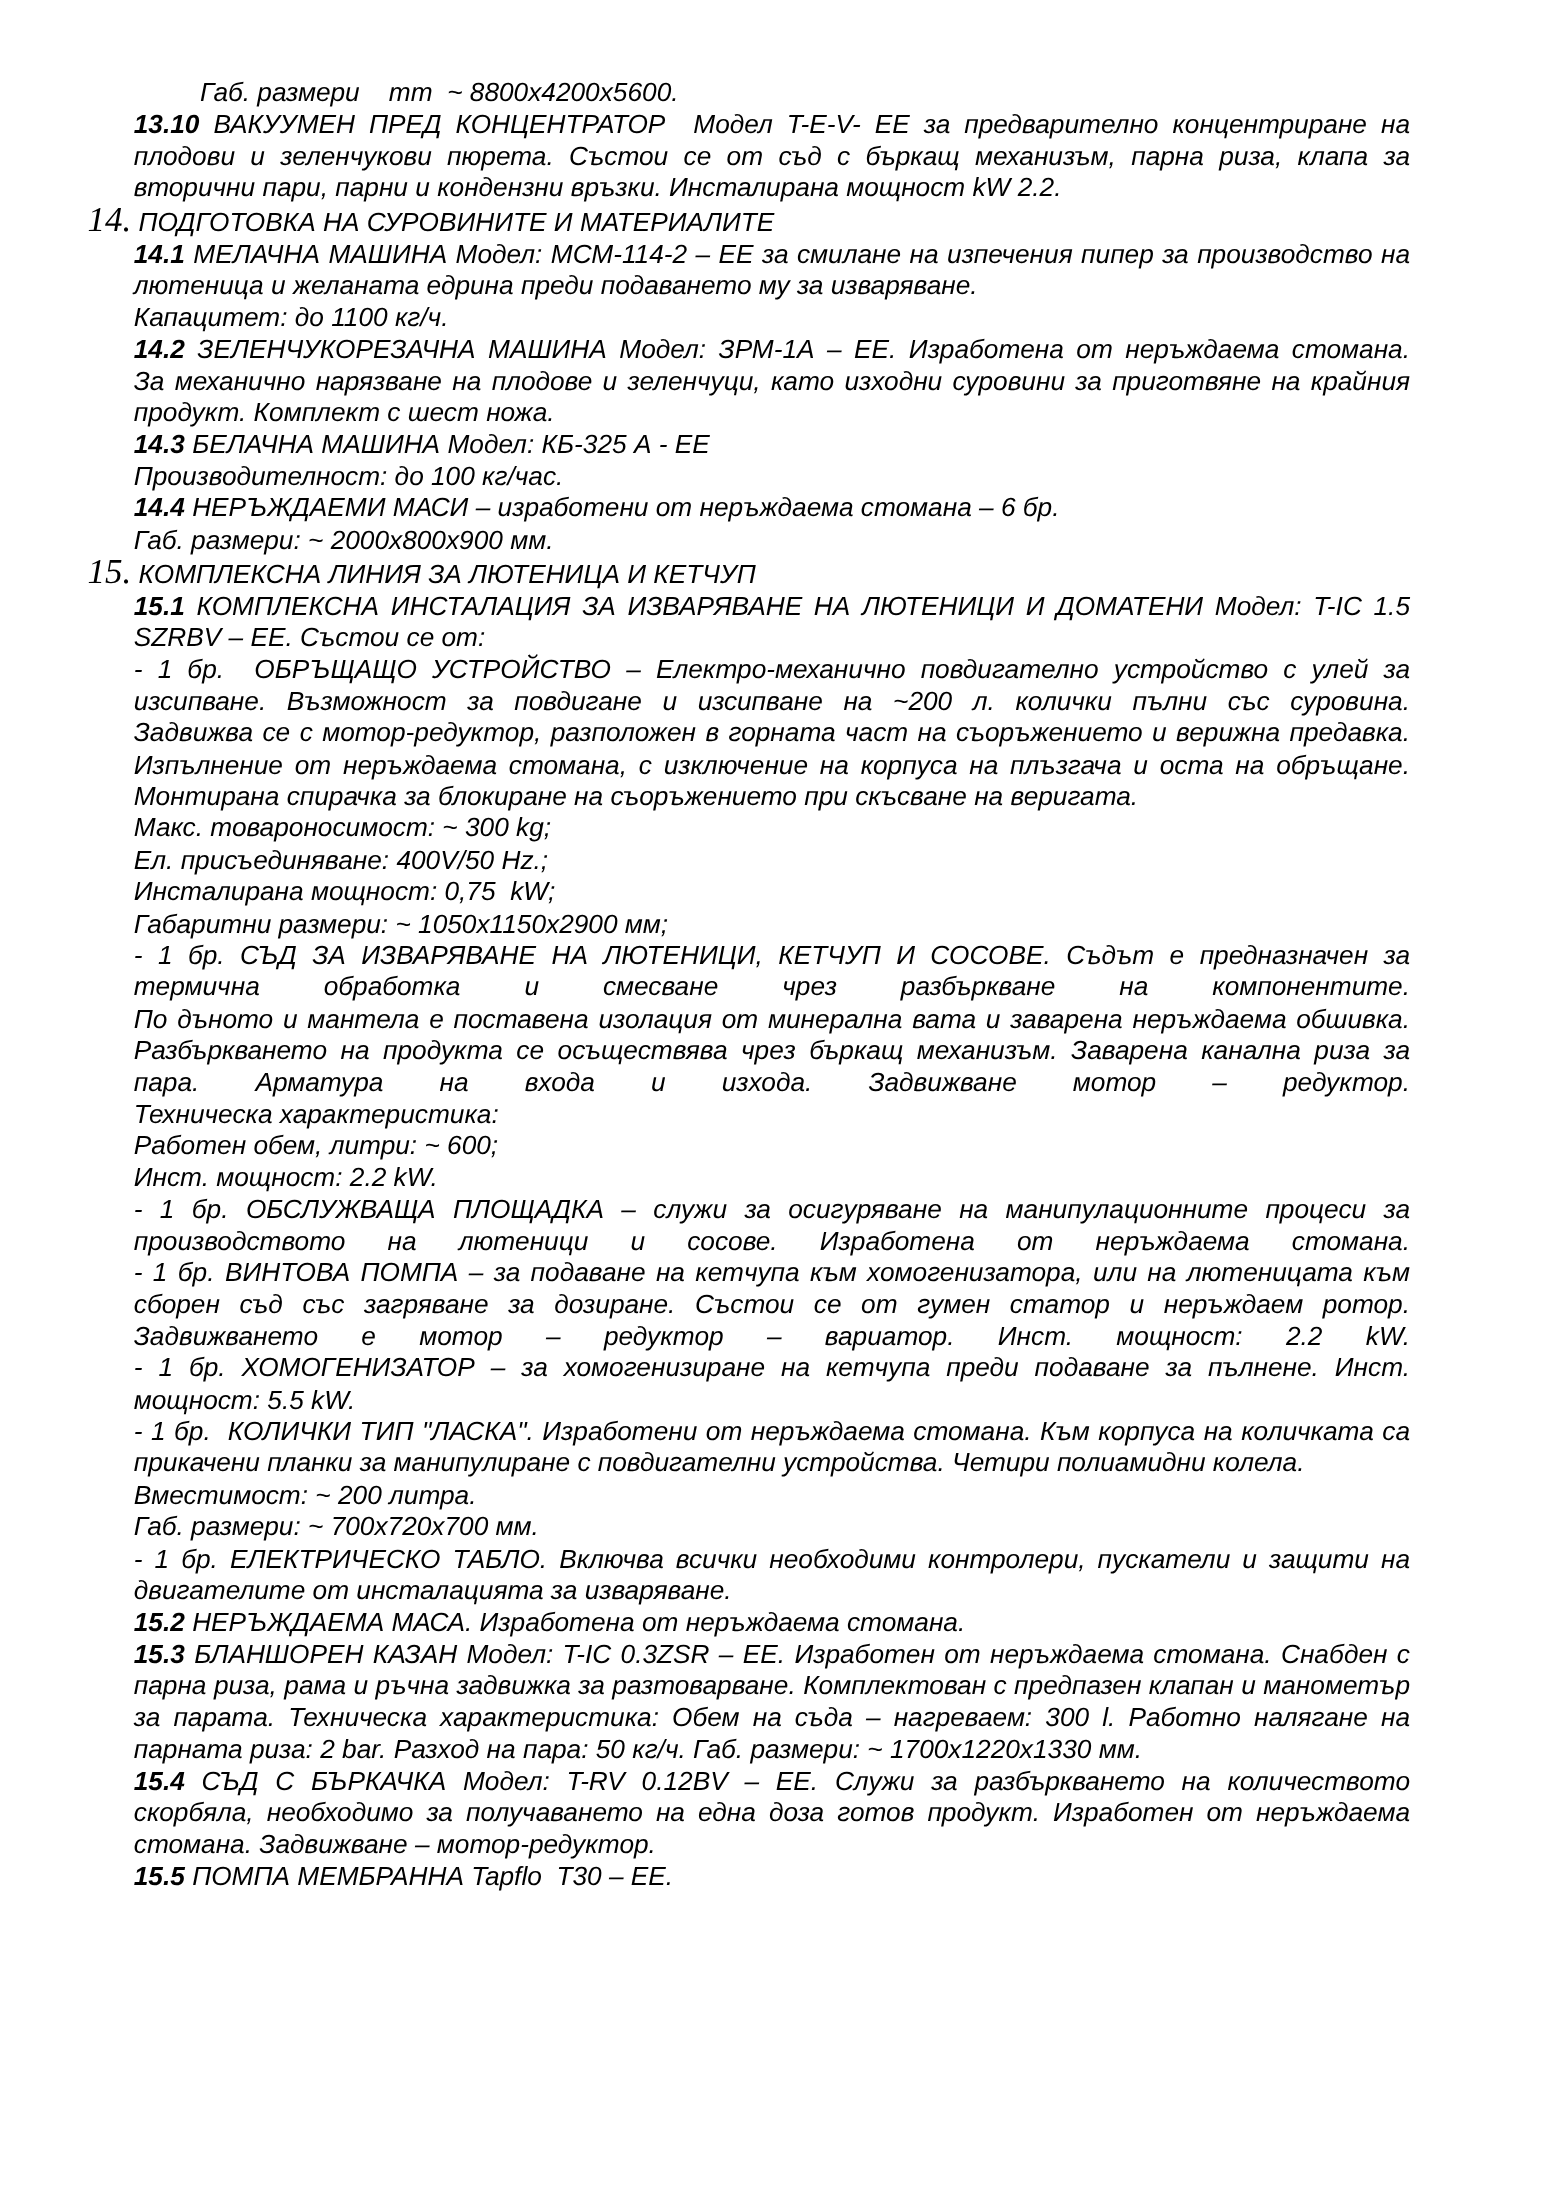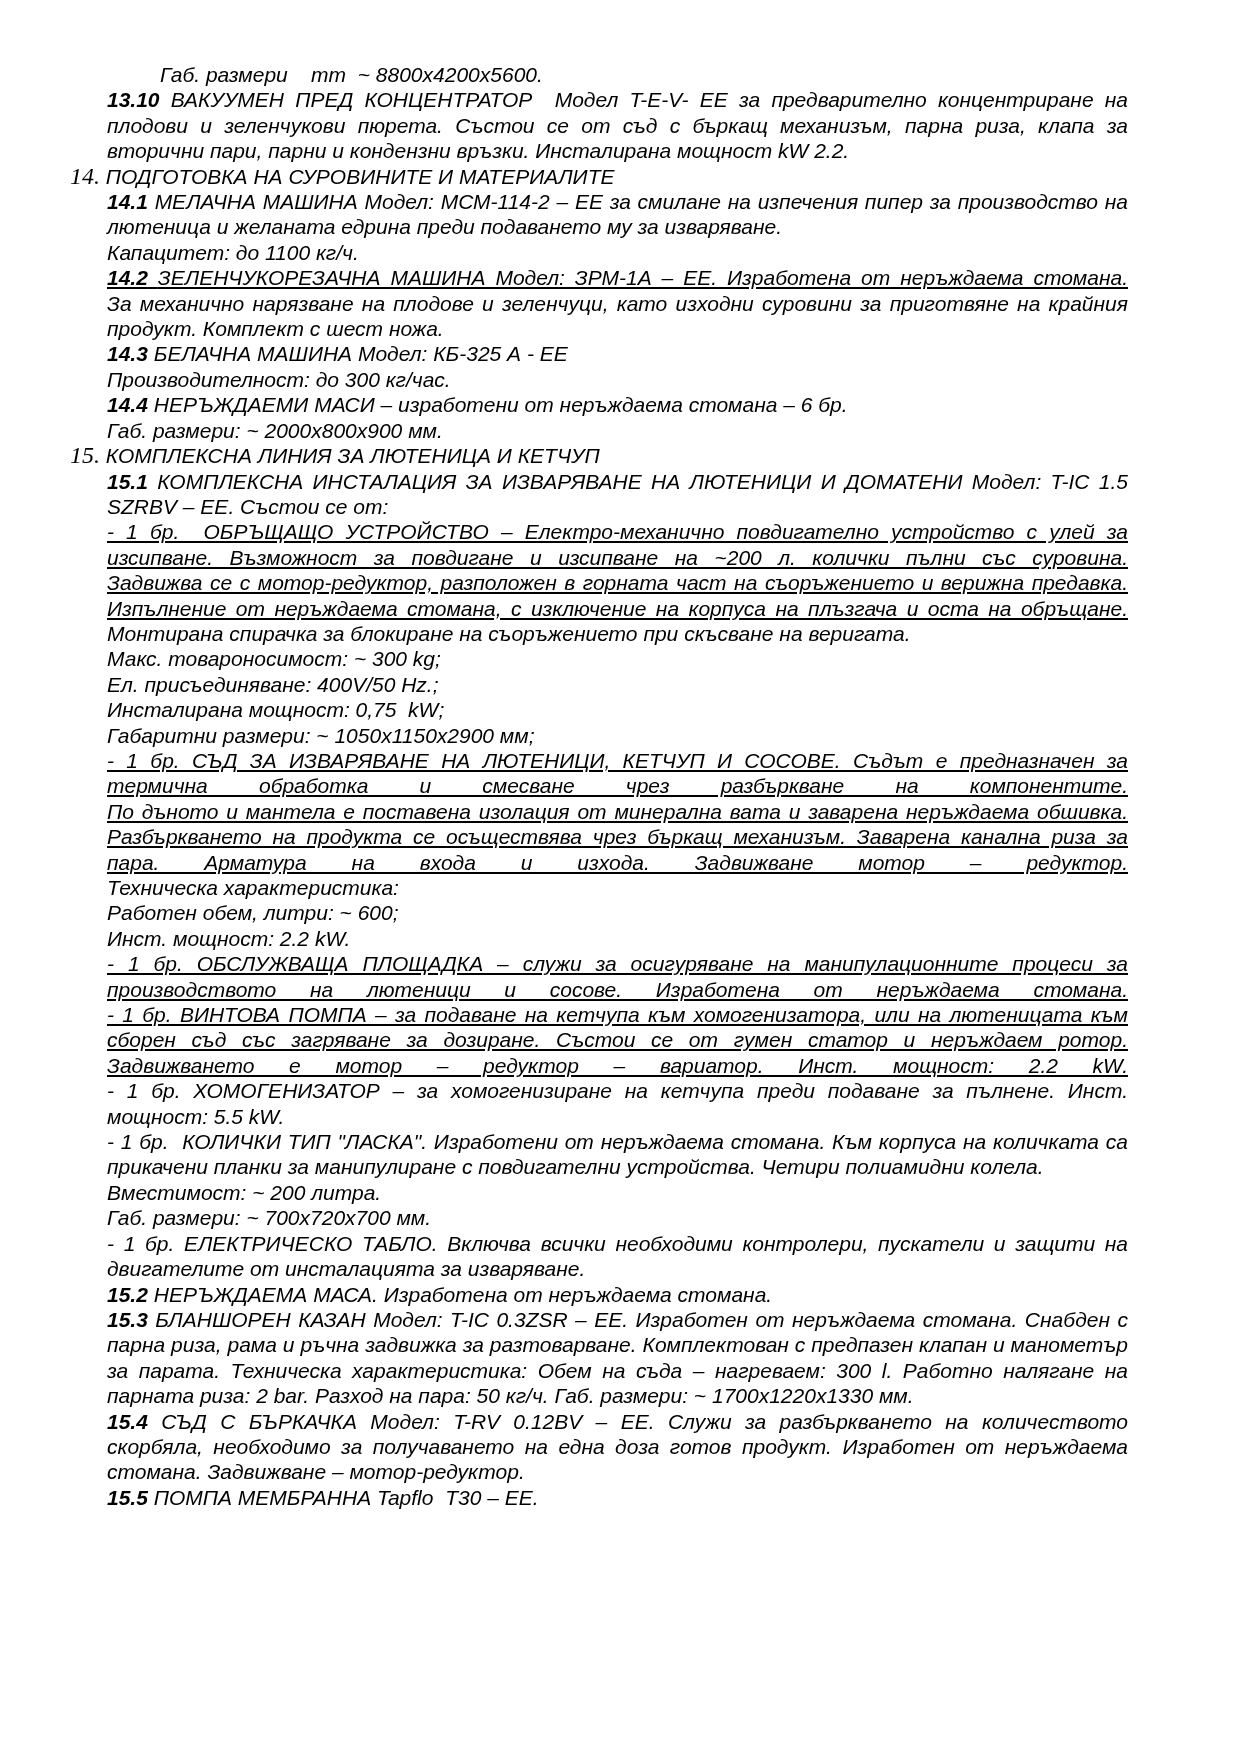--- a/index.html
+++ b/index.html
@@ -12,27 +12,27 @@
     overflow: hidden;
     box-sizing: border-box;
     padding: 62px 72px 0 107px;
     font-family: "Liberation Sans", sans-serif;
     font-style: italic;
     font-size: 21px;
     line-height: 25.4px;
     text-align: justify;
   }
   p { margin: 0; }
-  p.jl { text-align-last: justify; text-decoration: underline; }
+  p.jl { text-align-last: justify; }
   .indent1 { text-indent: 53px; }
   .section { margin-left: -37px; text-align: left; }
   .sec-num {
     font-family: "Liberation Serif", serif;
     font-style: italic;
-    font-size: 24px;
+    font-size: 28px;
   }
   .num { font-weight: bold; }
 </style>
 </head>
 <body>
 
 <div class="page">
 
   <p class="indent1"><span>Габ. размери&nbsp;&nbsp;&nbsp;&nbsp;mm&nbsp; ~ 8800х4200х5600.</span></p>
 
@@ -44,21 +44,21 @@
 
   <p><span>Капацитет: до 1100 кг/ч.</span></p>
 
   <p class="jl"><span class="num">14.2</span> <span>ЗЕЛЕНЧУКОРЕЗАЧНА МАШИНА Модел: ЗРМ-1А – ЕЕ. Изработена от неръждаема стомана.</span></p>
 
   <p><span>За механично нарязване на плодове и зеленчуци, като изходни суровини за приготвяне на крайния продукт. Комплект с шест ножа.</span></p>
 
   <p><span class="num">14.3</span> <span>БЕЛАЧНА МАШИНА Модел: КБ-325 А - ЕЕ</span></p>
 
 
-  <p><span>Производителност: до 300 кг/час.</span></p>
+  <p><span>Производителност: до 100 кг/час.</span></p>
 
   <p><span class="num">14.4</span> <span>НЕРЪЖДАЕМИ МАСИ – изработени от неръждаема стомана – 6 бр.</span></p>
 
   <p><span>Габ. размери: ~ 2000х800х900 мм.</span></p>
 
   <p class="section"><span class="sec-num">15.</span> <span>КОМПЛЕКСНА ЛИНИЯ ЗА ЛЮТЕНИЦА И КЕТЧУП</span></p>
 
   <p><span class="num">15.1</span> <span>КОМПЛЕКСНА ИНСТАЛАЦИЯ ЗА ИЗВАРЯВАНЕ НА ЛЮТЕНИЦИ И ДОМАТЕНИ Модел: T-IC 1.5 SZRBV – ЕЕ. Състои се от:</span></p>
 
   <p class="jl"><span>- 1 бр.&nbsp; ОБРЪЩАЩО УСТРОЙСТВО – Електро-механично повдигателно устройство с улей за изсипване. Възможност за повдигане и изсипване на ~200 л. колички пълни със суровина.</span></p>

